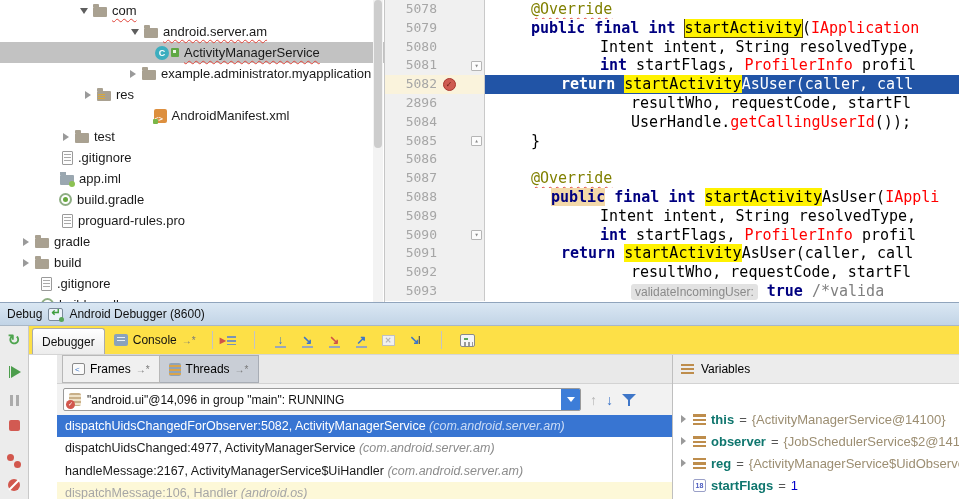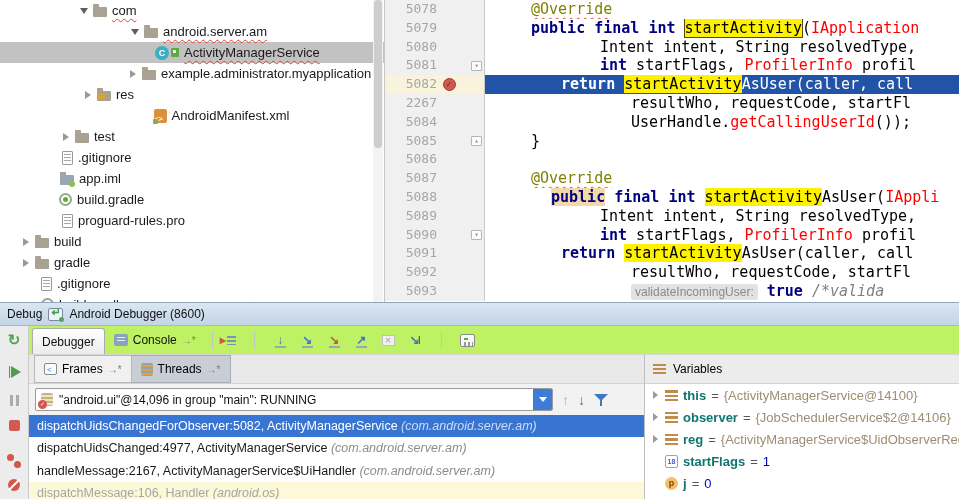--- a/index.html
+++ b/index.html
@@ -78,21 +78,21 @@
   .ccell { flex:1; overflow:hidden; }
   .eline.exec .ccell { background:#2154A6; }
   .tok-pl { color:#000; }
   .tok-kw { color:#000080; font-weight:bold; }
   .tok-err { color:#FF0000; }
   .tok-ann { color:#808000; text-decoration-line:underline; text-decoration-style:wavy;
              text-decoration-color:#E0443A; text-decoration-thickness:1px; text-underline-offset:3px; }
   .tok-hl { background:#FFF200; color:#000; }
   .tok-hlb { background:#FFF200; color:#000; outline:1px solid #55480A; }
   .tok-kwc { color:#000080; font-weight:bold; background:#F3D9A9; }
-  .tok-cm { color:#7F7F7F; font-style:italic; }
+  .tok-cm { color:#7F7F7F; }
   .tok-hint { font-family:"Liberation Sans", sans-serif; font-size:12px; color:#8A8A8A;
               background:#E2E2E2; border-radius:3px; padding:1px 4px; }
   .eline.exec .tok-pl, .eline.exec .tok-kw { color:#FFFFFF; }
 
   
   .debug-pane { height:197px; border-top:1px solid #90A4BC; display:flex; flex-direction:column; }
   .debug-title { height:23px; flex:none; background:linear-gradient(#DAE7F3,#C2D4E6);
                  border-bottom:1px solid #A9B7C6; display:flex; align-items:center;
                  gap:6px; padding-left:7px; font-size:12px; color:#111; }
   .ic-debugwin { width:15px; height:13px; border:1px solid #7A8A9A; background:#EDF3FA; border-radius:2px; }
@@ -113,21 +113,21 @@
   .ic-stop { width:11px; height:11px; background:#D25A52; border-radius:2px; }
   .ic-vbp { position:relative; width:14px; height:14px; }
   .ic-vbp::before, .ic-vbp::after { content:""; position:absolute; width:7px; height:7px;
         border-radius:50%; background:#D2574D; }
   .ic-vbp::before { left:0; top:0; } .ic-vbp::after { right:0; bottom:0; }
   .ic-mute { width:12px; height:12px; border-radius:50%; background:#D2574D; position:relative; }
   .ic-mute::before { content:""; position:absolute; left:-1px; top:5px; width:14px; height:2px;
         background:#fff; transform:rotate(-45deg); }
 
   .debug-content { flex:1; display:flex; flex-direction:column; min-width:0; }
-  .row1 { height:29px; flex:none; background:#bef264; border-bottom:1px solid #D5D5D5;
+  .row1 { height:29px; flex:none; background:#fde047; border-bottom:1px solid #D5D5D5;
           display:flex; align-items:stretch; padding-left:3px; font-size:12px; }
   .tab { display:flex; align-items:center; gap:5px; padding:0 9px; color:#111; }
   .tab.active { background:linear-gradient(#FFFFFF,#ECECEC); border:1px solid #ABABAB;
                 border-bottom:none; border-radius:3px 3px 0 0; margin-top:2px; }
   .tab-suffix { font-size:10px; color:#787878; }
   .ic-console { width:14px; height:12px; background:#8AA2BC; border-radius:2px; position:relative; }
   .ic-console::before { content:""; position:absolute; left:3px; top:3px; width:8px; height:6px;
         background:repeating-linear-gradient(#E8EFF6 0 1px, transparent 1px 3px); }
   .vsep { width:1px; background:#C4C4C4; margin:5px 7px; }
   .steps { display:flex; align-items:center; gap:10px; }
@@ -141,21 +141,21 @@
   .si-drop { width:13px; height:11px; border:1px solid #C0C0C0; background:#F0F0F0;
              color:#B5B5B5; font-size:8px; line-height:9px; text-align:center; }
   .si-cursor { color:#444; font-size:11px; font-weight:normal; margin-left:-2px; }
   .ic-calc { width:15px; height:13px; border:1px solid #8A8A8A; background:#F6F6F6; border-radius:2px; }
   .ic-calc::before { content:""; position:absolute; left:3px; top:3px; width:4px; height:2px; background:#5CA65C; }
   .ic-calc::after { content:""; position:absolute; left:3px; top:7px; width:9px; height:4px;
         background:repeating-linear-gradient(90deg,#9A9A9A 0 2px, transparent 2px 4px); }
 
   .row-lower { flex:1; display:flex; min-height:0; }
   .frames-panel { width:616px; flex:none; display:flex; flex-direction:column;
-                  border-right:1px solid #BFBFBF; min-height:0; }
+                  border-right:1px solid #BFBFBF; min-height:0;margin-left:28px; }
   .row2 { height:29px; flex:none; background:#E9E9E9; border-bottom:1px solid #D3D3D3;
           display:flex; align-items:stretch; padding-left:5px; font-size:12px; }
   .tab2 { display:flex; align-items:center; gap:5px; padding:0 9px; }
   .tab2.sel { background:#F0F0F0; border:1px solid #B8B8B8; }
   .tab2.unsel { background:#C9CED6; border:1px solid #A8ADB5; border-left:none; }
   .ic-frames { width:13px; height:12px; border:1px solid #8A8A8A; background:#FAFAFA; border-radius:2px; }
   .ic-frames::before { content:"<"; position:absolute; left:2px; top:1px; font-size:8px; color:#3E76C8; }
   .ic-threads { width:12px; height:13px;
         background:repeating-linear-gradient(#8FA3B8 0 2px, #D9A44C 2px 4px); border-radius:2px; }
   .combo-row { height:31px; flex:none; background:#F2F2F2; display:flex; align-items:center;
@@ -182,21 +182,21 @@
         background:#3E76C8; }
   .frames-list { flex:1; background:#fff; overflow:hidden; font-size:12.5px; }
   .frame { height:22.4px; line-height:22.4px; padding-left:8px; white-space:nowrap;
            overflow:hidden; color:#1A1A1A; }
   .frame .pkg { font-style:italic; color:#8C8C8C; }
   .frame.selected { background:#3875D2; color:#FFFFFF; }
   .frame.selected .pkg { color:#CBDCF6; }
   .frame.library { background:#FDF8D8; color:#A6A6A6; }
   .frame.library .pkg { color:#A6A6A6; }
 
-  .vars-panel { flex:1; display:flex; flex-direction:column; background:#fff; min-width:0; }
+  .vars-panel { flex:1; display:flex; flex-direction:column; background:#fff; min-width:0;gap:24px; }
   .vars-header { height:29px; flex:none; background:#ECECEC; border-bottom:1px solid #D3D3D3;
                  display:flex; align-items:center; gap:7px; padding-left:8px; font-size:12px; }
   .ic-varsbars { width:13px; height:11px;
         background:repeating-linear-gradient(#BE8D4C 0 2px, transparent 2px 4px); }
   .vars-list { flex:1; overflow:hidden; font-size:13px; }
   .vrow { height:22px; display:flex; align-items:center; gap:5px; padding-left:5px;
           white-space:nowrap; overflow:hidden; }
   .vexp { width:10px; flex:none; display:flex; justify-content:center; }
   .vtri { width:0; height:0; border-top:4px solid transparent; border-bottom:4px solid transparent;
           border-left:5.5px solid #9A9A9A; }
@@ -280,49 +280,49 @@
           </div>
           <div class="titem" style="padding-left: 62px;">
             <span class="ic ic-file"></span>
             <span class="tlabel">proguard-rules.pro</span>
           </div>
           <div class="titem" style="padding-left: 19px;">
             <div class="tw" style="margin-right: 3px;">
               <span class="tri-r"></span>
             </div>
             <span class="ic ic-folder"></span>
+            <span class="tlabel">gradle</span>
+          </div>
+          <div class="titem" style="padding-left: 19px;">
+            <div class="tw" style="margin-right: 3px;">
+              <span class="tri-r"></span>
+            </div>
+            <span class="ic ic-folder"></span>
             <span class="tlabel">build</span>
-          </div>
-          <div class="titem" style="padding-left: 19px;">
-            <div class="tw" style="margin-right: 3px;">
-              <span class="tri-r"></span>
-            </div>
-            <span class="ic ic-folder"></span>
-            <span class="tlabel">gradle</span>
           </div>
           <div class="titem" style="padding-left: 41px;">
             <span class="ic ic-file"></span>
             <span class="tlabel">.gitignore</span>
           </div>
           <div class="titem" style="padding-left: 41px;">
             <span class="ic ic-gradle"></span>
             <span class="tlabel">build.gradle</span>
           </div>
         </div>
       <div class="sbar">
         <div class="thumb"></div>
       </div>
     </div>
     <div class="editor" id="editor">
         <div class="eline"><div class="gcell"><div class="gnum">5078</div><div class="gbp"></div></div><div class="ccell" style="padding-left: 46px;"><span class="tok-ann">@Override</span></div></div>
         <div class="eline"><div class="gcell"><div class="gnum">5079</div><div class="gbp"></div></div><div class="ccell" style="padding-left: 46px;"><span class="tok-kw">public final int </span><span class="tok-hlb">startActivity</span><span class="tok-pl">(</span><span class="tok-err">IApplication</span></div></div>
         <div class="eline"><div class="gcell"><div class="gnum">5080</div><div class="gbp"></div></div><div class="ccell" style="padding-left: 115px;"><span class="tok-pl">Intent intent, String resolvedType,</span></div></div>
         <div class="eline"><div class="gcell"><div class="gnum">5081</div><div class="gbp"></div><div class="fold">▾</div></div><div class="ccell" style="padding-left: 115px;"><span class="tok-kw">int</span><span class="tok-pl"> startFlags, </span><span class="tok-err">ProfilerInfo</span><span class="tok-pl"> profil</span></div></div>
         <div class="eline exec"><div class="gcell cur"><div class="gnum">5082</div><div class="gbp"><div class="bp">✓</div></div></div><div class="ccell" style="padding-left: 76px;"><span class="tok-kw">return </span><span class="tok-hl">startActivity</span><span class="tok-pl">AsUser(caller, call</span></div></div>
-        <div class="eline"><div class="gcell"><div class="gnum">2267</div><div class="gbp"></div></div><div class="ccell" style="padding-left: 146px;"><span class="tok-pl">resultWho, requestCode, startFl</span></div></div>
+        <div class="eline"><div class="gcell"><div class="gnum">2896</div><div class="gbp"></div></div><div class="ccell" style="padding-left: 146px;"><span class="tok-pl">resultWho, requestCode, startFl</span></div></div>
         <div class="eline"><div class="gcell"><div class="gnum">5084</div><div class="gbp"></div></div><div class="ccell" style="padding-left: 146px;"><span class="tok-pl">UserHandle.</span><span class="tok-err">getCallingUserId</span><span class="tok-pl">());</span></div></div>
         <div class="eline"><div class="gcell"><div class="gnum">5085</div><div class="gbp"></div><div class="fold">▴</div></div><div class="ccell" style="padding-left: 46px;"><span class="tok-pl">}</span></div></div>
         <div class="eline"><div class="gcell"><div class="gnum">5086</div><div class="gbp"></div></div><div class="ccell" style="padding-left: 0px;"></div></div>
         <div class="eline"><div class="gcell"><div class="gnum">5087</div><div class="gbp"></div></div><div class="ccell" style="padding-left: 46px;"><span class="tok-ann">@Override</span></div></div>
         <div class="eline"><div class="gcell"><div class="gnum">5088</div><div class="gbp"></div></div><div class="ccell" style="padding-left: 66px;"><span class="tok-kwc">public</span><span class="tok-kw"> final int </span><span class="tok-hl">startActivity</span><span class="tok-pl">AsUser(</span><span class="tok-err">IAppli</span></div></div>
         <div class="eline"><div class="gcell"><div class="gnum">5089</div><div class="gbp"></div></div><div class="ccell" style="padding-left: 115px;"><span class="tok-pl">Intent intent, String resolvedType,</span></div></div>
         <div class="eline"><div class="gcell"><div class="gnum">5090</div><div class="gbp"></div><div class="fold">▾</div></div><div class="ccell" style="padding-left: 115px;"><span class="tok-kw">int</span><span class="tok-pl"> startFlags, </span><span class="tok-err">ProfilerInfo</span><span class="tok-pl"> profil</span></div></div>
         <div class="eline"><div class="gcell"><div class="gnum">5091</div><div class="gbp"></div></div><div class="ccell" style="padding-left: 76px;"><span class="tok-kw">return </span><span class="tok-hl">startActivity</span><span class="tok-pl">AsUser(caller, call</span></div></div>
         <div class="eline"><div class="gcell"><div class="gnum">5092</div><div class="gbp"></div></div><div class="ccell" style="padding-left: 146px;"><span class="tok-pl">resultWho, requestCode, startFl</span></div></div>
         <div class="eline"><div class="gcell"><div class="gnum">5093</div><div class="gbp"></div></div><div class="ccell" style="padding-left: 146px;"><span class="tok-hint">validateIncomingUser:</span><span class="tok-pl"> </span><span class="tok-kw">true</span><span class="tok-pl"> </span><span class="tok-cm">/*valida</span></div></div>

